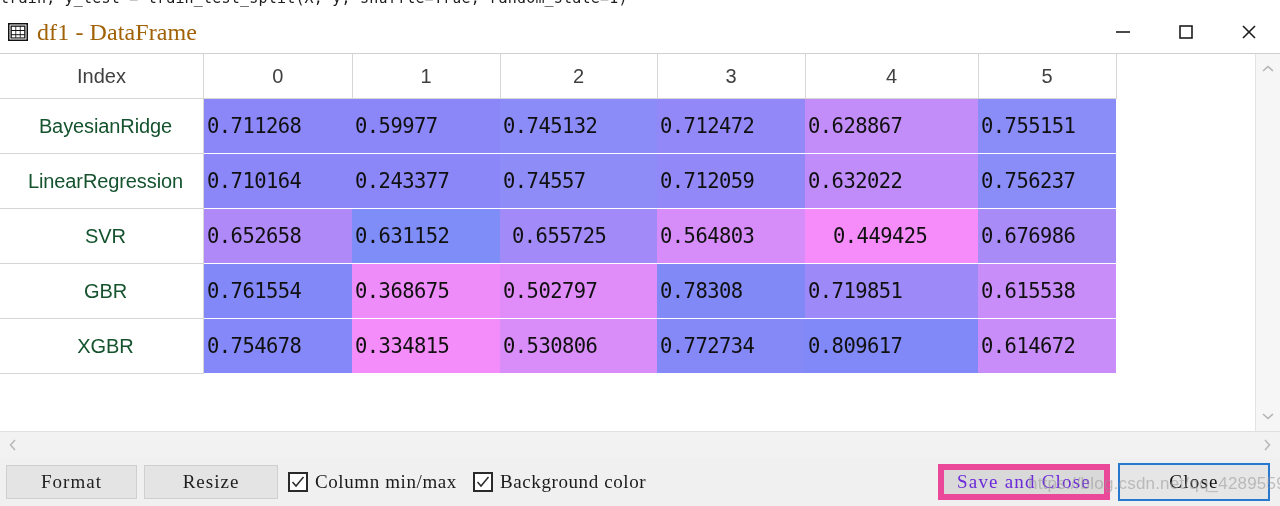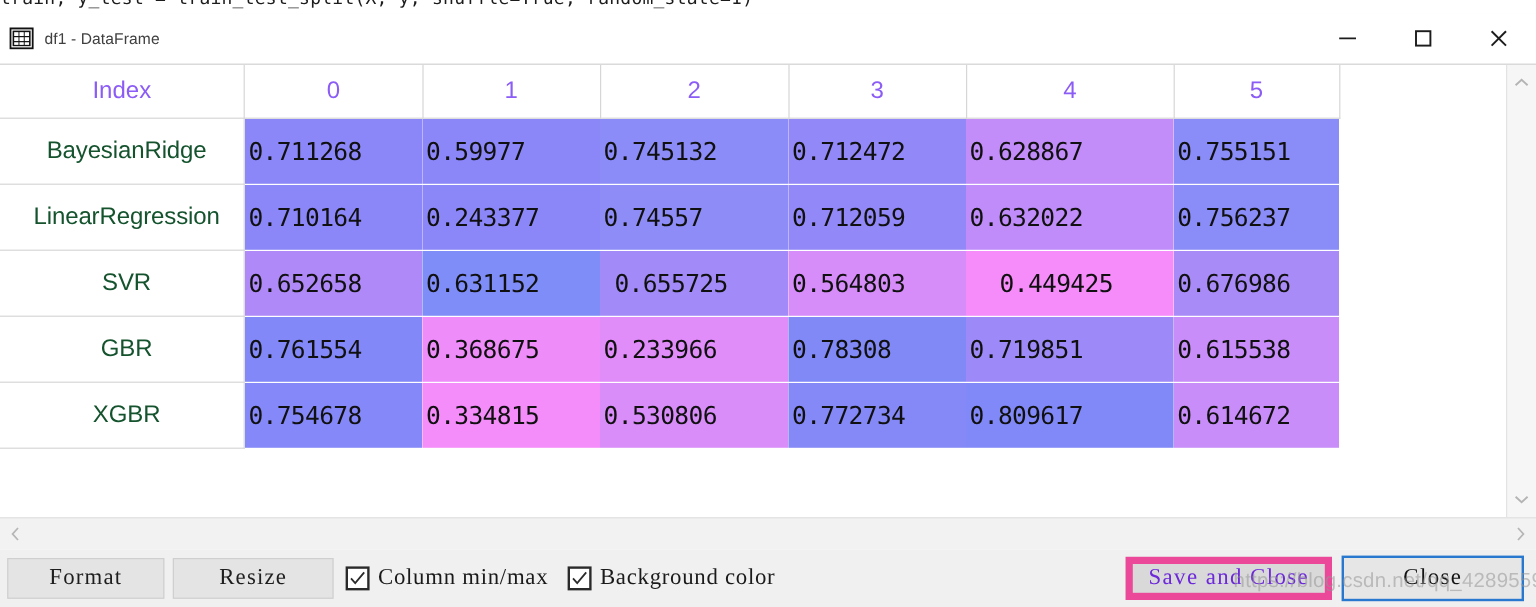--- a/index.html
+++ b/index.html
@@ -62,23 +62,23 @@
     align-items: center;
     padding-left: 8px;
     gap: 9px;
   }
   .grid-icon {
     width: 20px;
     height: 18px;
     display: block;
   }
   #title-text {
-    font-size: 13px;
-    color: #404040;
-    font-family: Liberation Sans, sans-serif;
+    font-size: 24px;
+    color: #a16207;
+    font-family: Liberation Serif, serif;
     white-space: nowrap;
     letter-spacing: 0.1px;
   }
   #win-controls {
     position: absolute;
     right: 0;
     top: 0;
     height: 42px;
     display: flex;
   }
@@ -113,21 +113,21 @@
   }
   table.df {
     border-collapse: collapse;
     table-layout: fixed;
     font-family: "DejaVu Sans Mono", monospace;
   }
   table.df th.idx-head,
   table.df th.col-head {
     height: 44px;
     background: #ffffff;
-    color: #8b5cf6;
+    color: #404040;
     font-weight: normal;
     font-size: 20px;
     font-family: "Liberation Sans", sans-serif;
     text-align: center;
     border-right: 1px solid #d6d6d6;
     border-bottom: 1px solid #d6d6d6;
     padding: 0;
   }
   table.df th.idx-head { width: 195px; }
   table.df th.col-head { width: 143px; }
@@ -394,21 +394,21 @@
                 <td class="val-cell" style="background: rgb(127, 141, 248); width: 143px;">0.631152</td>
                 <td class="val-cell" style="background: rgb(162, 139, 248); width: 143px; padding-left: 12px;">0.655725</td>
                 <td class="val-cell" style="background: rgb(214, 141, 249); width: 143px;">0.564803</td>
                 <td class="val-cell" style="background: rgb(245, 140, 250); width: 143px; padding-left: 28px;">0.449425</td>
                 <td class="val-cell" style="background: rgb(169, 139, 248); width: 133px;">0.676986</td>
               </tr>
               <tr>
                 <td class="idx-cell">GBR</td>
                 <td class="val-cell" style="background: rgb(130, 136, 248); width: 143px;">0.761554</td>
                 <td class="val-cell" style="background: rgb(238, 140, 250); width: 143px;">0.368675</td>
-                <td class="val-cell" style="background: rgb(224, 140, 249); width: 143px;">0.233966</td>
+                <td class="val-cell" style="background: rgb(224, 140, 249); width: 143px;">0.502797</td>
                 <td class="val-cell" style="background: rgb(129, 137, 247); width: 143px;">0.78308</td>
                 <td class="val-cell" style="background: rgb(157, 138, 248); width: 143px;">0.719851</td>
                 <td class="val-cell" style="background: rgb(200, 141, 249); width: 133px;">0.615538</td>
               </tr>
               <tr>
                 <td class="idx-cell">XGBR</td>
                 <td class="val-cell" style="background: rgb(133, 136, 248); width: 143px;">0.754678</td>
                 <td class="val-cell" style="background: rgb(244, 140, 250); width: 143px;">0.334815</td>
                 <td class="val-cell" style="background: rgb(217, 141, 249); width: 143px;">0.530806</td>
                 <td class="val-cell" style="background: rgb(132, 137, 247); width: 143px;">0.772734</td>

